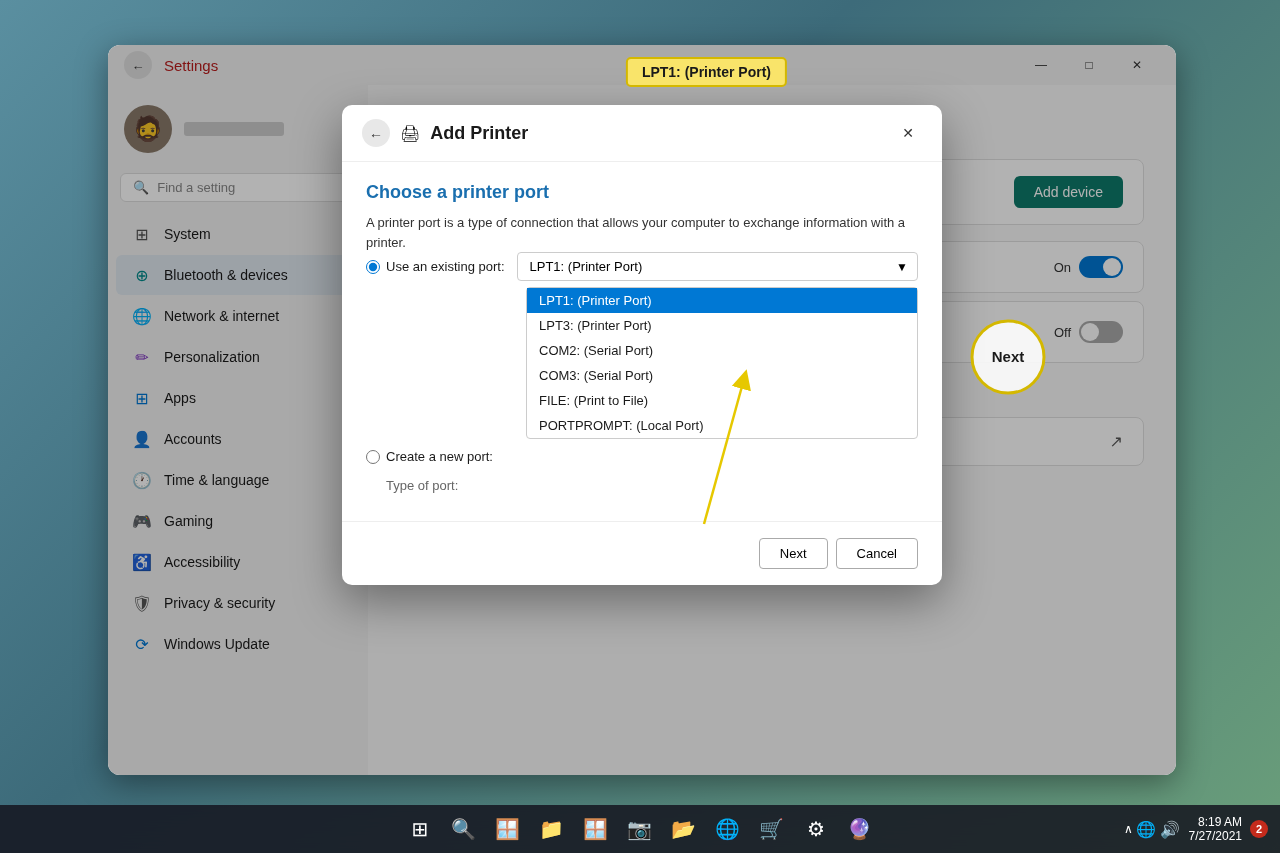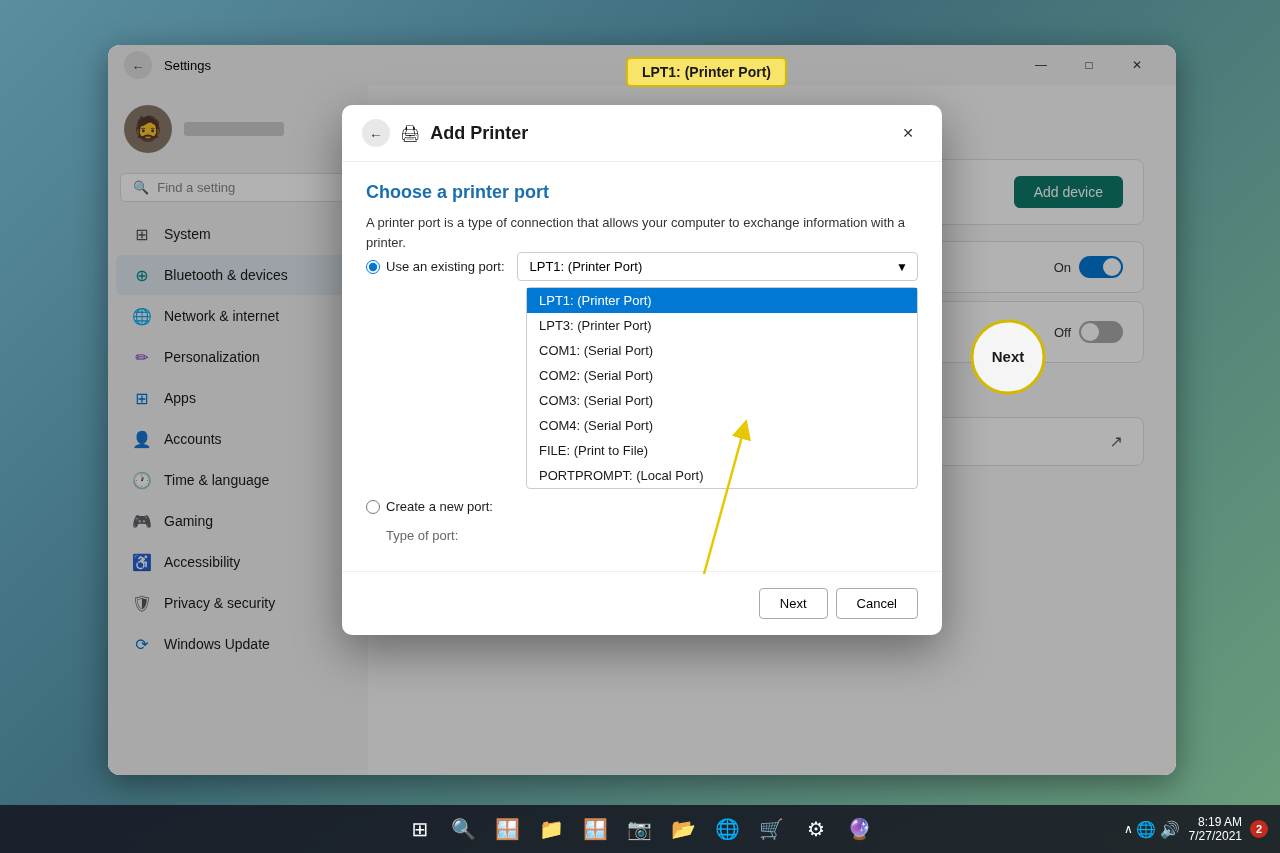--- a/index.html
+++ b/index.html
@@ -43,22 +43,22 @@
       padding: 0 16px;
       justify-content: space-between;
       flex-shrink: 0;
     }
     .title-bar-left {
       display: flex;
       align-items: center;
       gap: 12px;
     }
     .title-bar-title {
-      font-size: 13px;
-      color: #000000;
+      font-size: 15px;
+      color: #b91c1c;
     }
     .title-bar-controls {
       display: flex;
       gap: 2px;
     }
     .title-btn {
       width: 46px;
       height: 32px;
       display: flex;
       align-items: center;
@@ -643,24 +643,22 @@
               <option>LPT1: (Printer Port)</option>
             </select>
             <span class="select-arrow">▼</span>
           </div>
         </div>
 
         <div style="margin-left: 160px; margin-top:-8px; margin-bottom:10px; position:relative;">
           <div class="dropdown-list">
             <div class="dropdown-item selected">LPT1: (Printer Port)</div>
             <div class="dropdown-item">LPT3: (Printer Port)</div>
-            <div class="dropdown-item">COM1: (Serial Port)</div>
             <div class="dropdown-item">COM2: (Serial Port)</div>
             <div class="dropdown-item">COM3: (Serial Port)</div>
-            <div class="dropdown-item">COM4: (Serial Port)</div>
             <div class="dropdown-item">FILE: (Print to File)</div>
             <div class="dropdown-item">PORTPROMPT: (Local Port)</div>
           </div>
 
           <div style="position:absolute; right:-130px; top:30px; display:flex;flex-direction:column;align-items:center;">
             <svg width="80" height="80" style="overflow:visible;">
               <circle cx="40" cy="40" r="36" fill="rgba(255,255,255,0.88)" stroke="#d4b800" stroke-width="3"></circle>
               <text x="40" y="45" text-anchor="middle" font-size="15" font-weight="600" fill="#1a1a1a">Next</text>
             </svg>
           </div>

